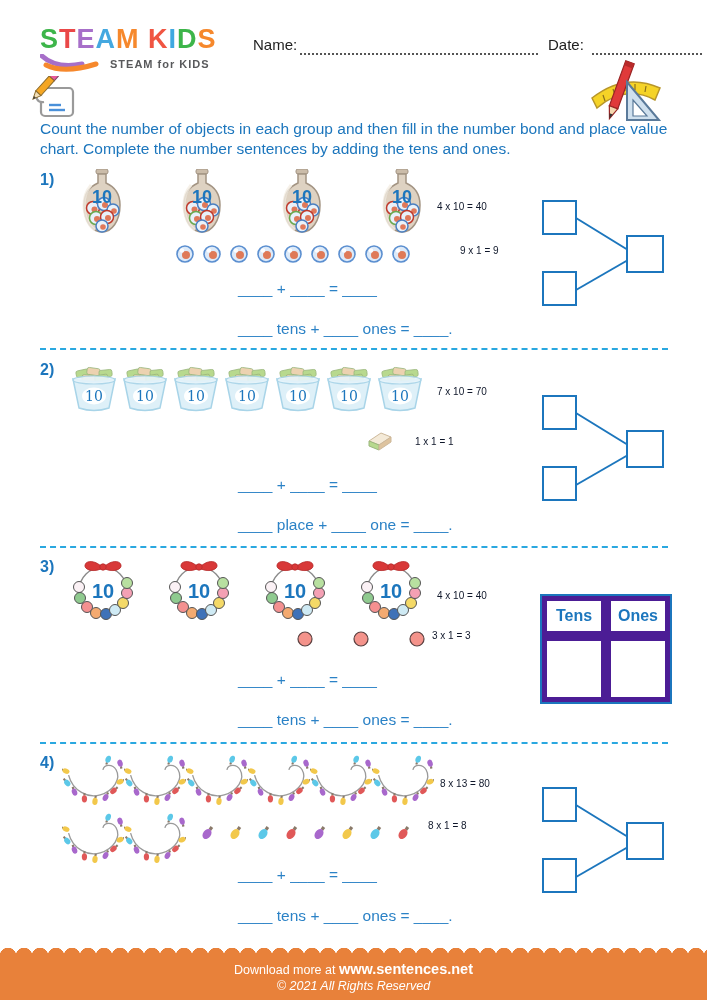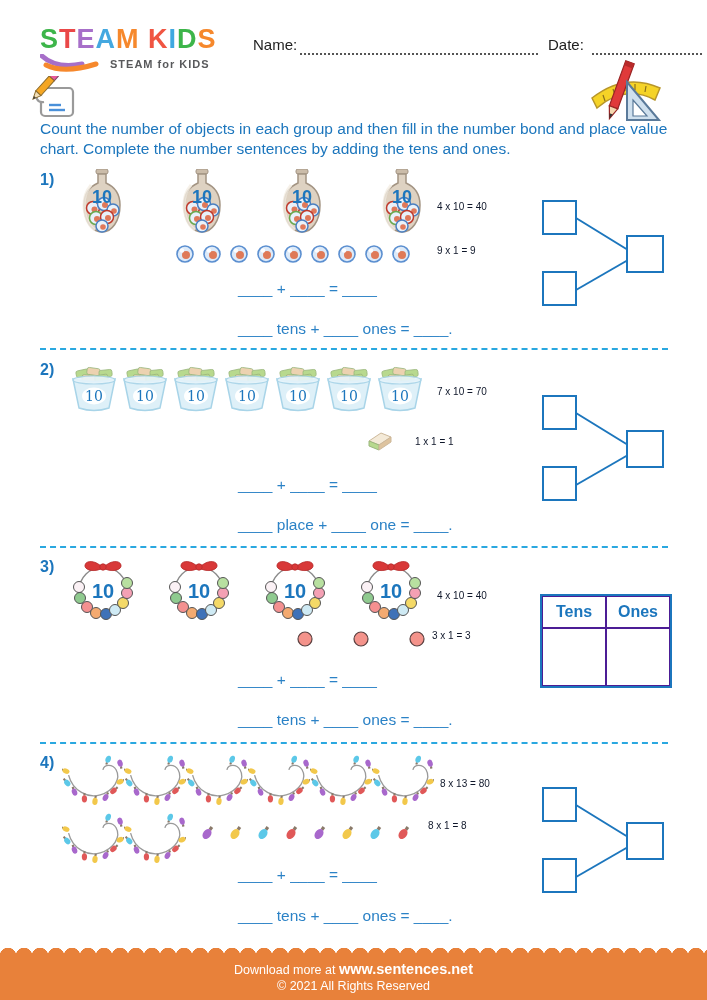--- a/index.html
+++ b/index.html
@@ -20,27 +20,27 @@
   .page-title{left:84px;top:87px;font-size:22px;font-weight:bold;color:#f20d0d;letter-spacing:.2px;}
   .ruler-icon{left:589px;top:58px;}
   .instructions{left:40px;top:119px;width:648px;font-size:15.5px;font-weight:normal;color:#1c76bd;line-height:1.32;}
   
   .sec-num{font-size:16px;font-weight:600;color:#1c76bd;}
   .eq{font-size:10px;color:#0f172a;white-space:nowrap;}
   .sentence{font-size:15.5px;color:#2b82c6;white-space:nowrap;}
   .items-row{display:flex;align-items:flex-end;}
   .divider{width:628px;border-top:2px dashed #2aa8e0;height:0;}
   .pv-table{width:128px;border:2px solid #1c76bd;display:grid;grid-template-columns:1fr 1fr;background:#fff;}
-  .pv-cell{border:1px solid #4c1d95;text-align:center;}
+  .pv-cell{border:5px solid #4c1d95;text-align:center;}
   .pv-head{font-size:16px;font-weight:bold;color:#1c76bd;padding:6px 0;}
   .pv-body{height:56px;}
   
   .s1-num{left:40px;top:171px;} .s1-tens{left:76px;top:169px;gap:48px;}
   .s1-eq1{left:437px;top:201px;} .s1-ones{left:176px;top:245px;gap:9px;}
-  .s1-eq2{left:437px;top:245px;} .s1-add{left:238px;top:280px;} .s1-words{left:238px;top:320px;}
+  .s1-eq2{left:460px;top:245px;} .s1-add{left:238px;top:280px;} .s1-words{left:238px;top:320px;}
   .s1-bond{left:540px;top:198px;} .div1{left:40px;top:348px;}
   .s2-num{left:40px;top:361px;} .s2-tens{left:70px;top:366px;gap:3px;}
   .s2-eq1{left:437px;top:386px;} .s2-ones{left:366px;top:430px;gap:6px;}
   .s2-eq2{left:415px;top:436px;} .s2-add{left:238px;top:476px;} .s2-words{left:238px;top:516px;}
   .s2-bond{left:540px;top:393px;} .div2{left:40px;top:546px;}
   .s3-num{left:40px;top:558px;} .s3-tens{left:66px;top:558px;gap:22px;}
   .s3-eq1{left:437px;top:590px;} .s3-ones{left:297px;top:631px;gap:40px;}
   .s3-eq2{left:432px;top:630px;} .s3-add{left:238px;top:671px;} .s3-words{left:238px;top:711px;}
   .s3-table{left:540px;top:594px;} .div3{left:40px;top:742px;}
   .s4-num{left:40px;top:754px;} .s4-tens1{left:62px;top:754px;gap:0px;}
@@ -48,21 +48,21 @@
   .s4-ones{left:200px;top:824px;gap:14px;}
   .s4-eq2{left:428px;top:820px;} .s4-add{left:238px;top:866px;} .s4-words{left:238px;top:907px;}
   .s4-bond{left:540px;top:785px;}
   
   .footer{left:0;top:944px;width:707px;height:56px;}
   .footer-scallop{height:12px;background-image:radial-gradient(circle at 8px 12px,#e8813a 8px,rgba(0,0,0,0) 8.5px);
                   background-size:16px 12px;background-repeat:repeat-x;}
   .footer-bar{height:44px;background:#e8813a;color:#fff;text-align:center;}
   .footer-line1{padding-top:5px;font-size:12.5px;}
   .footer-line1 b{font-size:14.5px;}
-  .footer-line2{font-size:12.5px;margin-top:2px;}
+  .footer-line2{font-size:12.5px;font-style:italic;margin-top:2px;}
 </style>
 </head>
 <body>
 
 <div class="page">
 
   <div class="abs logo">
     <div class="logo-word"><span style="color: rgb(61, 181, 74);">S</span><span style="color: rgb(234, 72, 72);">T</span><span style="color: rgb(167, 111, 201);">E</span><span style="color: rgb(68, 168, 224);">A</span><span style="color: rgb(246, 136, 44);">M</span><span style="color: rgb(0, 0, 0);"> </span><span style="color: rgb(240, 85, 66);">K</span><span style="color: rgb(63, 168, 224);">I</span><span style="color: rgb(61, 181, 74);">D</span><span style="color: rgb(246, 136, 44);">S</span></div>
     <div class="logo-row2">
       <svg width="64" height="18" viewBox="0 0 64 18">

